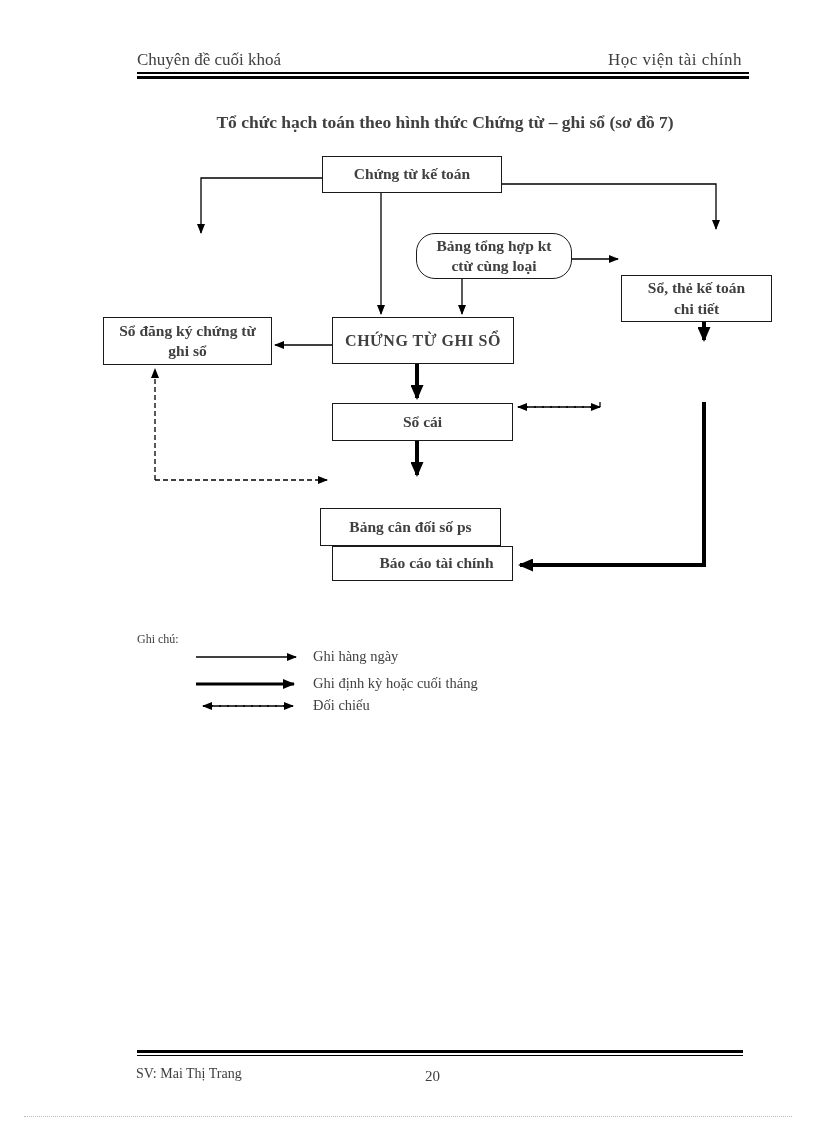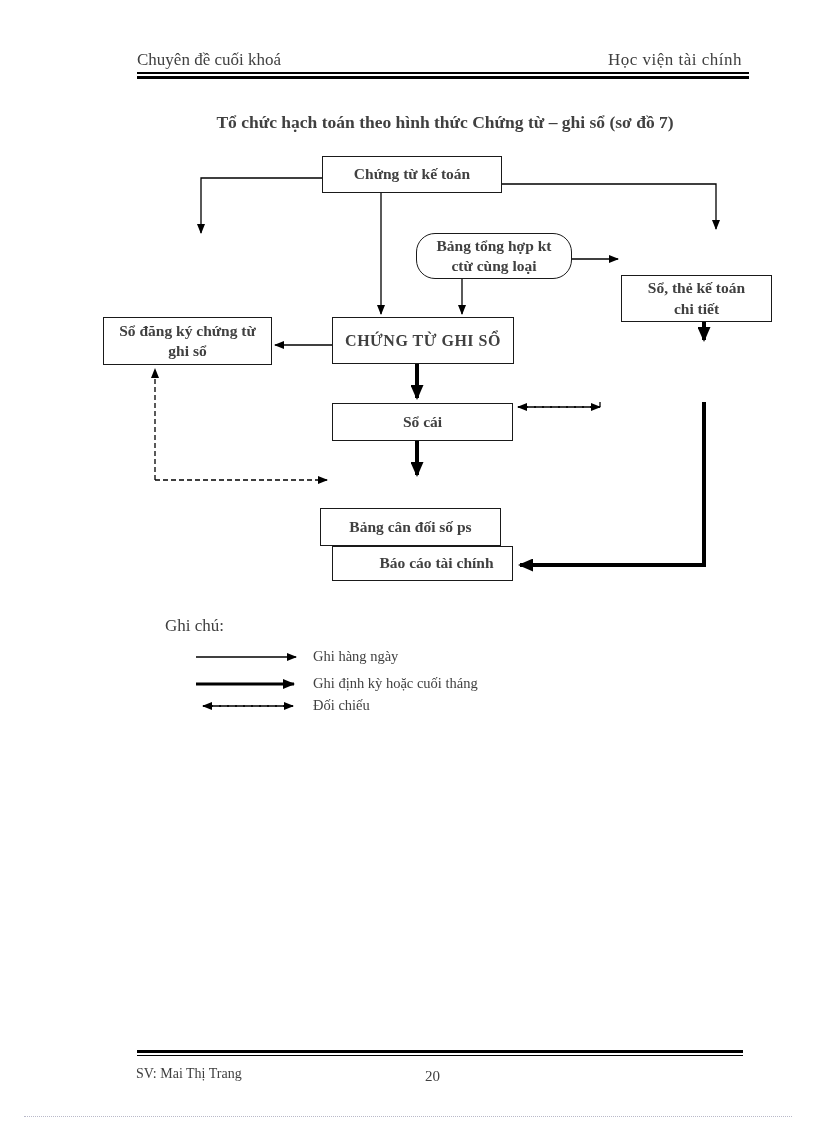--- a/index.html
+++ b/index.html
@@ -27,21 +27,21 @@
     background:#fff;
     display:flex; align-items:center; justify-content:center;
     text-align:center;
     font-weight:bold; font-size:15.5px; line-height:1.32;
     white-space:pre-line;
   }
   .box.top-align { align-items:flex-start; padding-top:3px; }
   .box.caps { font-size:16px; letter-spacing:0.5px; }
   .edges { position:absolute; left:0; top:0; }
   
-  .legend-title { position:absolute; left:137px; top:616px; font-size:17px;margin-left:28px; }
+  .legend-title { position:absolute; left:137px; top:632px; font-size:12px; }
   .legend-label { position:absolute; left:313px; font-size:14.5px; }
   
   .ftr-rule { position:absolute; left:137px; top:1050px; width:606px; height:6px;
               border-top:3px solid #000; border-bottom:1px solid #000; }
   .ftr-author { position:absolute; left:136px; top:1066px; font-size:14px; }
   .ftr-page   { position:absolute; left:425px; top:1068px; font-size:15px; }
   .bottom-dots { position:absolute; left:24px; top:1116px; width:768px; height:0;
                  border-top:1px dotted #b9b9c9; }
 </style>
 </head>

